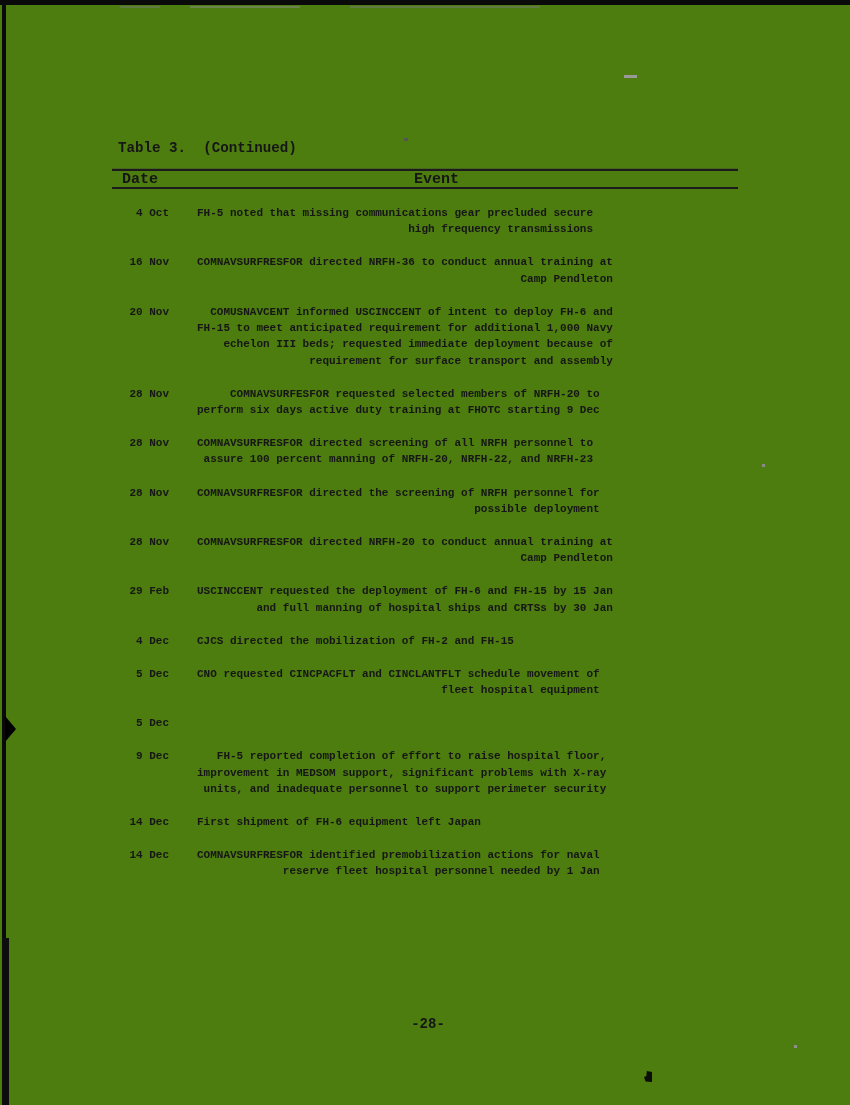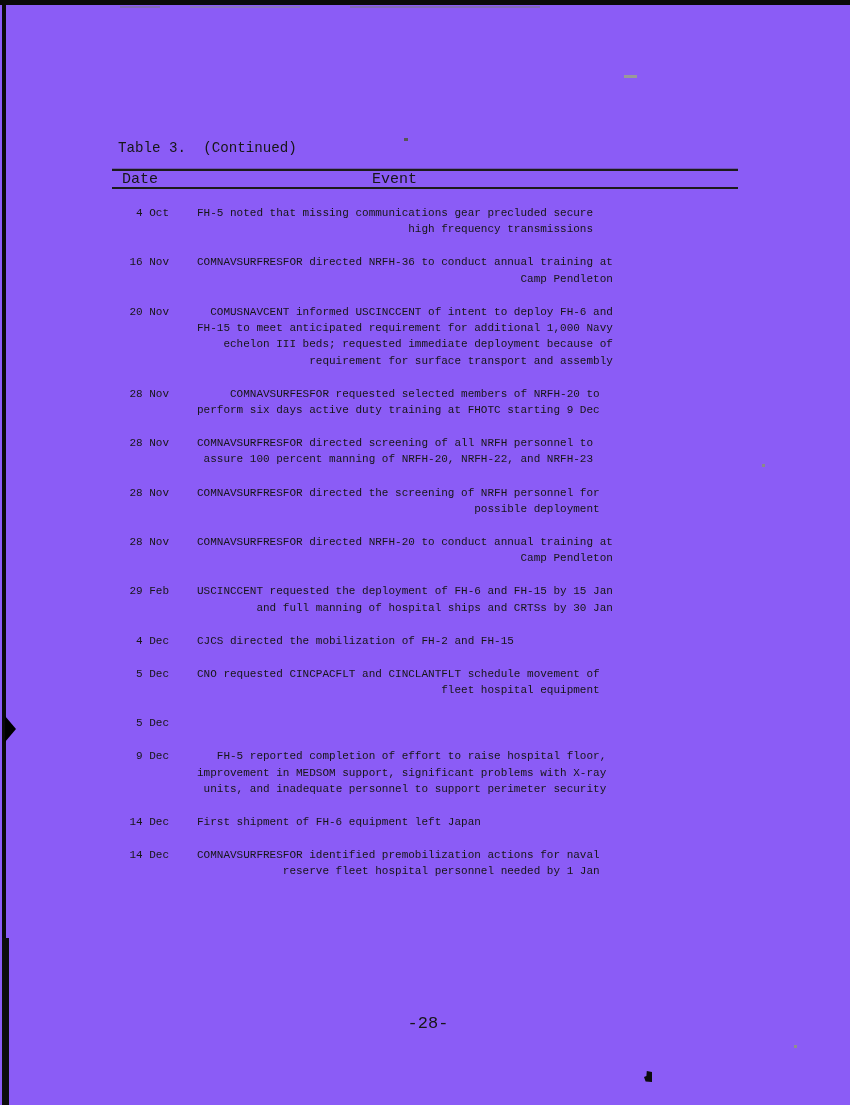--- a/index.html
+++ b/index.html
@@ -1,23 +1,23 @@
 <!DOCTYPE html>
 <html><head>
 <meta charset="utf-8">
 <style>
   html, body { margin: 0; padding: 0; background: #e8e8e8; }
   .page {
     position: relative;
     width: 850px;
     height: 1105px;
-    background: #8b5cf6;
+    background: #4d7c0f;
     overflow: hidden;
     font-family: "Liberation Mono", "DejaVu Sans Mono", monospace;
-    font-weight: normal;
+    font-weight: bold;
     color: #161616;
   }
 
   
   .border-top {
     position: absolute; left: 0; top: 0;
     width: 100%; height: 5px; background: #0a0a0a;
   }
   .border-top::after {
     content: ""; position: absolute; left: 120px; top: 6px;
@@ -62,21 +62,21 @@
     background: #1b1b1b;
   }
   .rule-top { top: 169px; box-shadow: 0 -1px 0 rgba(60,60,60,.35); }
   .rule-bottom { top: 187px; }
 
   .col-head {
     position: absolute; top: 172px;
     font-size: 15px; line-height: 15px;
   }
   .col-head-date { left: 122px; }
-  .col-head-event { left: 372px; }
+  .col-head-event { left: 414px; }
 
   .table-body {
     position: absolute; left: 118px; top: 205px; width: 625px;
   }
   .row {
     display: flex;
     margin-bottom: 16.8px;
     font-size: 11px;
     line-height: 16.3px;
   }
@@ -87,21 +87,21 @@
     white-space: pre;
   }
   .event-cell {
     white-space: pre;
     text-align: right;
   }
 
   .page-number {
     position: absolute; left: 118px; top: 1016px; width: 620px;
     text-align: center;
-    font-size: 17px; line-height: 16px;
+    font-size: 14px; line-height: 16px;
   }
 </style>
 </head>
 <body>
 
 <div class="page">
 
   <div class="border-top"></div>
   <div class="border-left"></div>
   <div class="border-left-lower"></div>

